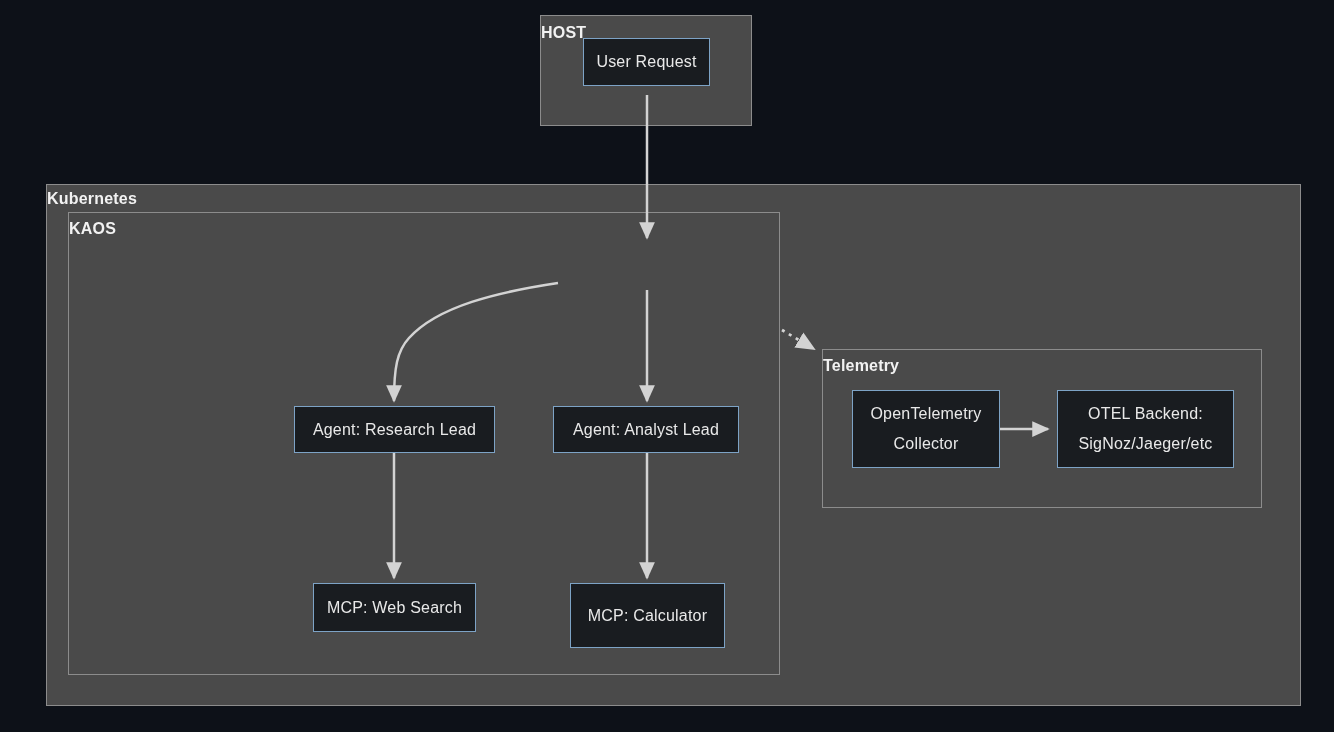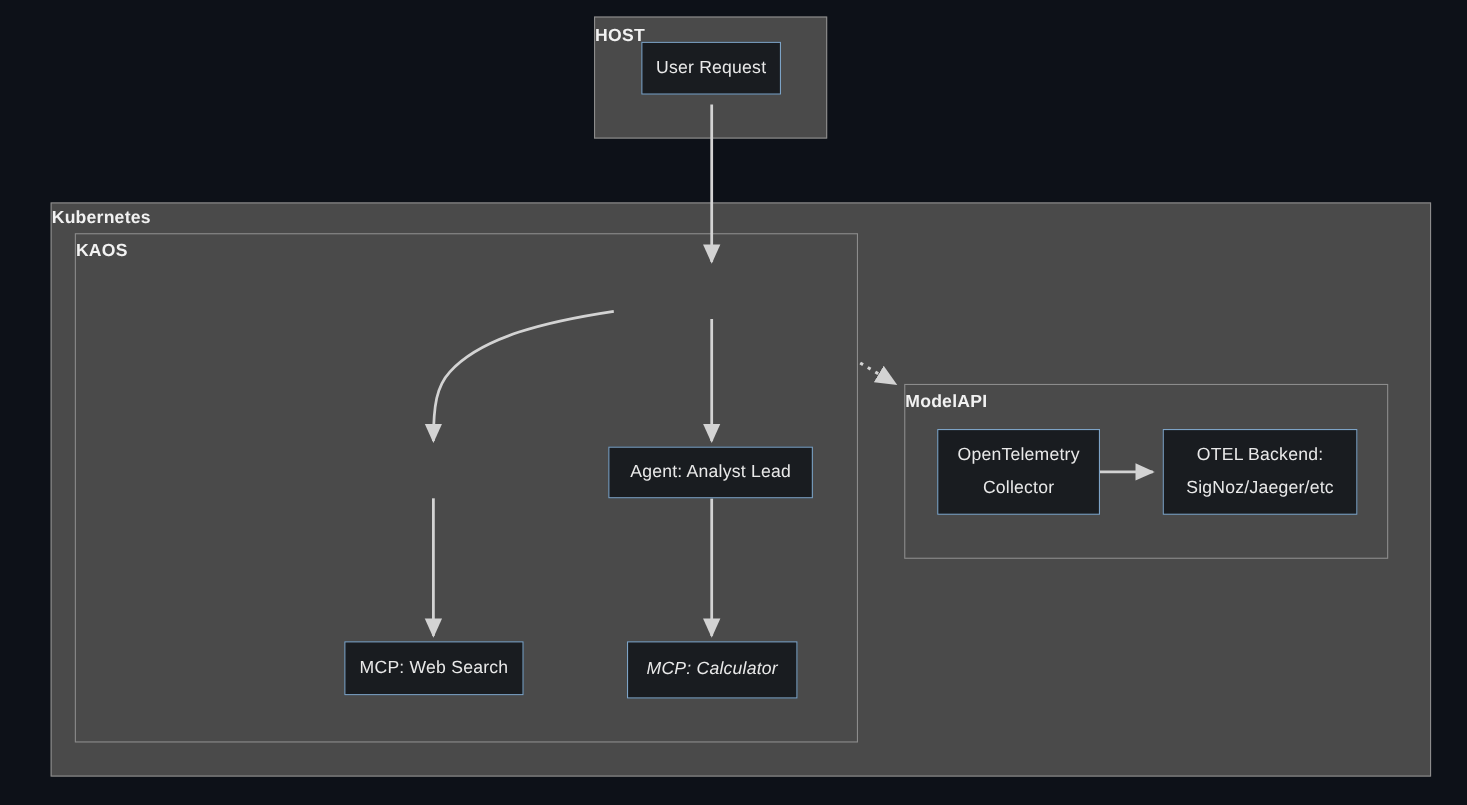--- a/index.html
+++ b/index.html
@@ -70,21 +70,21 @@
 
   <div class="cluster" style="left:46px;top:184px;width:1255px;height:522px;">
     <div class="cluster-label">Kubernetes</div>
   </div>
 
   <div class="cluster" style="left:68px;top:212px;width:712px;height:463px;">
     <div class="cluster-label" style="top:7px;">KAOS</div>
   </div>
 
   <div class="cluster" style="left:822px;top:349px;width:440px;height:159px;">
-    <div class="cluster-label" style="top:7px;">ModelAPI</div>
+    <div class="cluster-label" style="top:7px;">Telemetry</div>
   </div>
 
   <svg class="edges" width="1334" height="732" viewBox="0 0 1334 732">
     <defs>
       <marker id="arrow" viewBox="0 0 10 10" refX="9" refY="5" markerWidth="7" markerHeight="7" orient="auto" markerUnits="strokeWidth">
         <path class="arrowhead" d="M0,0.5 L10,5 L0,9.5 Z"></path>
       </marker>
     </defs>
     <path class="edge" d="M647,95 L647,238" marker-end="url(#arrow)"></path>
     <path class="edge" d="M558,283 C498,292 438,306 409,338 C397,351 394,368 394,401" marker-end="url(#arrow)"></path>
@@ -93,30 +93,33 @@
     <path class="edge" d="M647,453 L647,578" marker-end="url(#arrow)"></path>
     <path class="edge" d="M1000,429 L1048,429" marker-end="url(#arrow)"></path>
     <path class="edge dotted" d="M782,330 L814,349" marker-end="url(#arrow)"></path>
   </svg>
 
   <div class="node" style="left:583px;top:38px;width:127px;height:48px;">
     <span class="node-label">User Request</span>
   </div>
 
 
+  <div class="node" style="left:294px;top:406px;width:201px;height:47px;">
+    <span class="node-label">Agent: Research Lead</span>
+  </div>
 
   <div class="node" style="left:553px;top:406px;width:186px;height:47px;">
     <span class="node-label">Agent: Analyst Lead</span>
   </div>
 
   <div class="node" style="left:313px;top:583px;width:163px;height:49px;">
     <span class="node-label">MCP: Web Search</span>
   </div>
 
-  <div class="node" style="left:570px;top:583px;width:155px;height:52px;font-style:italic;">
+  <div class="node" style="left:570px;top:583px;width:155px;height:65px;">
     <span class="node-label">MCP: Calculator</span>
   </div>
 
 
   <div class="node" style="left:852px;top:390px;width:148px;height:78px;">
     <span class="node-label">OpenTelemetry
 Collector</span>
   </div>
 
   <div class="node" style="left:1057px;top:390px;width:177px;height:78px;">

